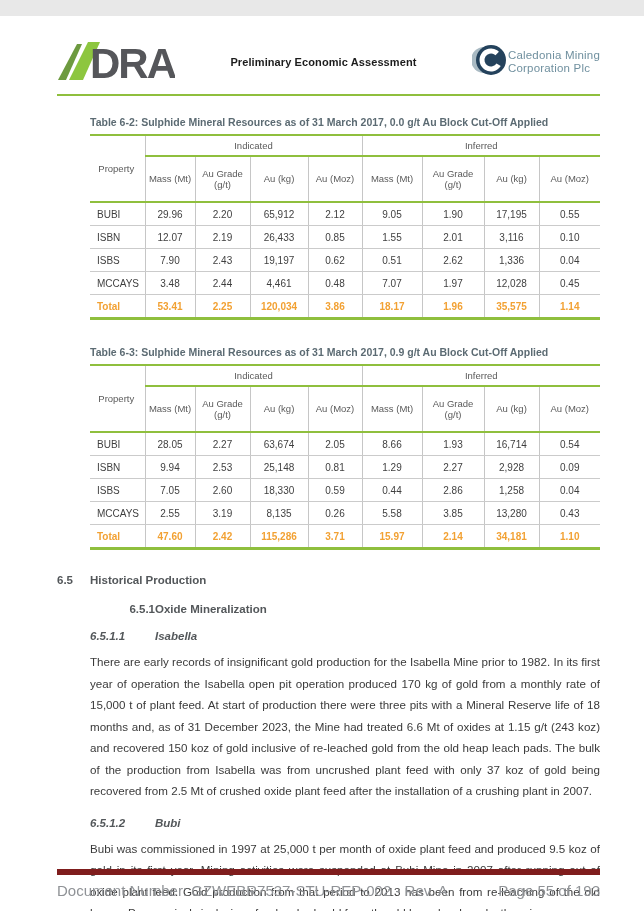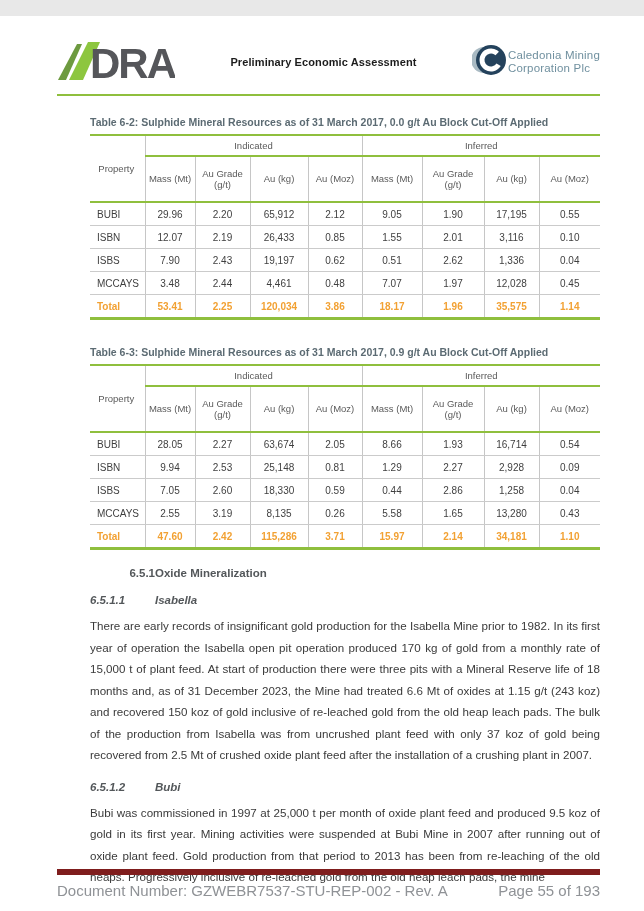--- a/index.html
+++ b/index.html
@@ -232,38 +232,42 @@
       <td>1,258</td>
       <td>0.04</td>
     </tr>
     <tr>
       <td class="prop">MCCAYS</td>
       <td>2.55</td>
       <td>3.19</td>
       <td>8,135</td>
       <td>0.26</td>
       <td>5.58</td>
-      <td>1.65</td>
+      <td>3.85</td>
       <td>13,280</td>
       <td>0.43</td>
     </tr>
     <tr class="total">
       <td class="prop">Total</td>
       <td>47.60</td>
       <td>2.42</td>
       <td>115,286</td>
       <td>3.71</td>
       <td>15.97</td>
       <td>2.14</td>
       <td>34,181</td>
       <td>1.10</td>
     </tr>
   </tbody>
     </table>
 
+  <div class="h1">
+    <span class="num">6.5</span>
+    <span>Historical Production</span>
+  </div>
 
   <div class="h2">
     <span class="num">6.5.1</span>
     <span>Oxide Mineralization</span>
   </div>
 
   <div class="h3">
     <span class="num">6.5.1.1</span>
     <span>Isabella</span>
   </div>

